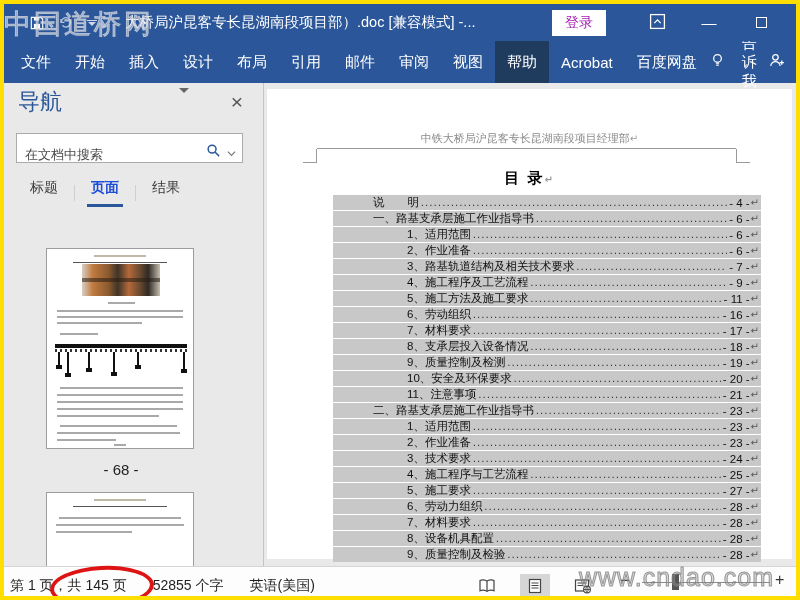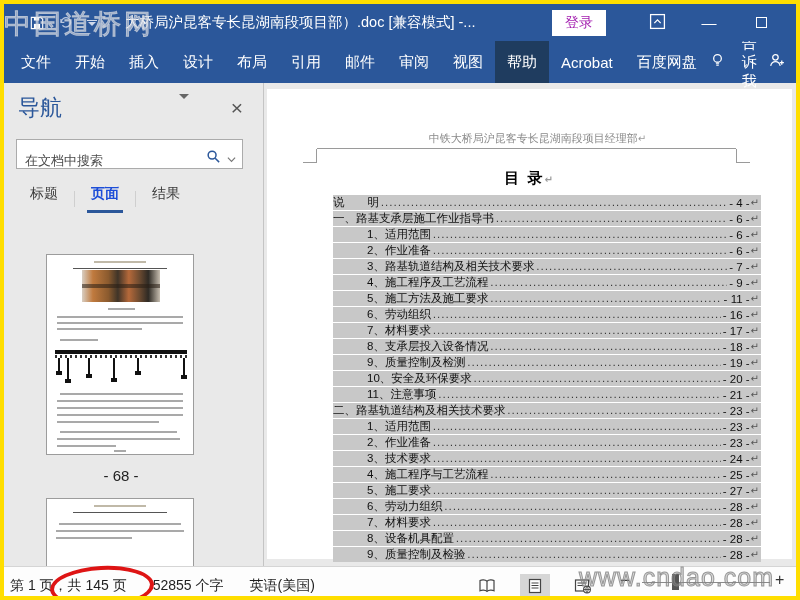--- a/index.html
+++ b/index.html
@@ -24,21 +24,21 @@
   .rtab { display:flex; align-items:center; padding:0 12px; white-space:nowrap; }
   .rtab:first-child { padding-left:17px; }
   .rtab.active { background:#1F3C5F; }
   .ribbon-extra { display:flex; align-items:center; gap:6px; }
   .tellme { display:flex; align-items:center; padding:0 10px; }
   .ribbon-right { flex:1; display:flex; justify-content:flex-end; align-items:center; padding-right:14px; }
 
   
   .main { display:flex; height:483px; }
   .navpane { width:260px; background:#E9E9E9; border-right:1px solid #C4C4C4; overflow:hidden; position:relative; }
-  .nav-head { display:flex; align-items:center; padding:10px 20px 0 14px; }
+  .nav-head { display:flex; align-items:center; padding:4px 20px 0 14px; }
   .nav-title { color:#2B579A; font-size:22px; }
   .nav-head-sp { flex:1; }
   .nav-ddn { margin-right:42px; }
   .tri-down-g { width:0; height:0; border-left:5px solid transparent; border-right:5px solid transparent; border-top:5px solid #666; }
   .nav-close { color:#555; font-size:21px; line-height:18px; }
   .searchbox { margin:16px 20px 0 12px; height:30px; background:#fff; border:1px solid #ABABAB; display:flex; align-items:flex-end; padding:0 6px 0 8px; }
   .search-input { flex:1; border:none; outline:none; font-size:13px; color:#333; background:transparent; min-width:0;
                   font-family:"Liberation Sans","DejaVu Sans",sans-serif; }
   .search-input::placeholder { color:#4a4a4a; opacity:1; }
   .search-chev { margin-left:6px; }
@@ -60,30 +60,30 @@
   .photo:after { content:""; position:absolute; left:0; top:14px; width:100%; height:4px; background:rgba(40,30,20,.55); }
   .th-diagram { position:absolute; top:95px; left:8px; width:132px; height:36px; }
   .th-bar { position:absolute; top:0; left:0; width:100%; height:4px; background:#111; }
   .th-dots { position:absolute; top:5px; left:0; width:100%; height:3px;
              background:repeating-linear-gradient(90deg,#333 0 2px,transparent 2px 5px); }
   .hang { position:absolute; top:8px; width:2px; background:#111; }
   .hang i { position:absolute; bottom:-4px; left:-2px; width:6px; height:4px; background:#111; }
 
   .docarea { flex:1; padding:6px 4px 7px 3px; }
   .page { background:#fff; height:100%; position:relative; }
-  .doc-header { position:absolute; top:42px; left:8px; width:100%; text-align:center; font-size:11px; color:#8a8a8a; }
+  .doc-header { position:absolute; top:42px; left:0; width:100%; text-align:center; font-size:11px; color:#8a8a8a; }
   .retmark { color:#9a9a9a; font-size:10px; }
   .head-line { position:absolute; top:59px; left:50px; right:56px; border-bottom:1px solid #9a9a9a; }
   .corner-l { position:absolute; top:60px; left:36px; width:14px; height:14px; border-right:1px solid #9a9a9a; border-bottom:1px solid #9a9a9a; }
   .corner-r { position:absolute; top:60px; right:42px; width:14px; height:14px; border-left:1px solid #9a9a9a; border-bottom:1px solid #9a9a9a; }
   .doc-title2 { position:absolute; top:80px; left:0; width:100%; text-align:center; font-size:15px; font-weight:bold; color:#000; letter-spacing:2px; }
   .toc { position:absolute; top:106px; left:66px; width:428px; }
   .toc-row { display:flex; align-items:center; background:#C8C8C8; height:15px; margin-bottom:1px; font-size:11.5px; color:#111; padding-right:2px; }
   .toc-row.lvl1 { padding-left:34px; }
-  .toc-label { white-space:nowrap; }
+  .toc-label { white-space:nowrap;margin-left:40px; }
   .toc-dots { flex:1; overflow:hidden; white-space:nowrap; font-size:10px; letter-spacing:1.5px; color:#222; margin:0 2px; }
   .toc-page { white-space:nowrap; }
   .toc-ret { color:#555; font-size:10px; margin-left:1px; }
 
   
   .statusbar { height:39px; background:#FDFDFD; border-top:1px solid #D5D5D5; display:flex; align-items:center; font-size:14px; color:#1f1f1f; padding-left:6px; position:relative; }
   .sb-item { margin-right:26px; white-space:nowrap; }
   .sb-views { position:absolute; left:468px; display:flex; align-items:center; gap:18px; }
   .viewbtn { width:30px; height:24px; display:flex; align-items:center; justify-content:center; }
   .viewbtn.sel { background:#D6D6D6; }
@@ -326,21 +326,21 @@
               <span class="toc-page">- 20 -</span>
               <span class="toc-ret">↵</span>
             </div>
             <div class="toc-row lvl1">
               <span class="toc-label">11、注意事项</span>
               <span class="toc-dots">........................................................................................................................................................................................................</span>
               <span class="toc-page">- 21 -</span>
               <span class="toc-ret">↵</span>
             </div>
             <div class="toc-row">
-              <span class="toc-label">二、路基轨道结构及相关技术要求</span>
+              <span class="toc-label">二、路基支承层施工作业指导书</span>
               <span class="toc-dots">........................................................................................................................................................................................................</span>
               <span class="toc-page">- 23 -</span>
               <span class="toc-ret">↵</span>
             </div>
             <div class="toc-row lvl1">
               <span class="toc-label">1、适用范围</span>
               <span class="toc-dots">........................................................................................................................................................................................................</span>
               <span class="toc-page">- 23 -</span>
               <span class="toc-ret">↵</span>
             </div>

